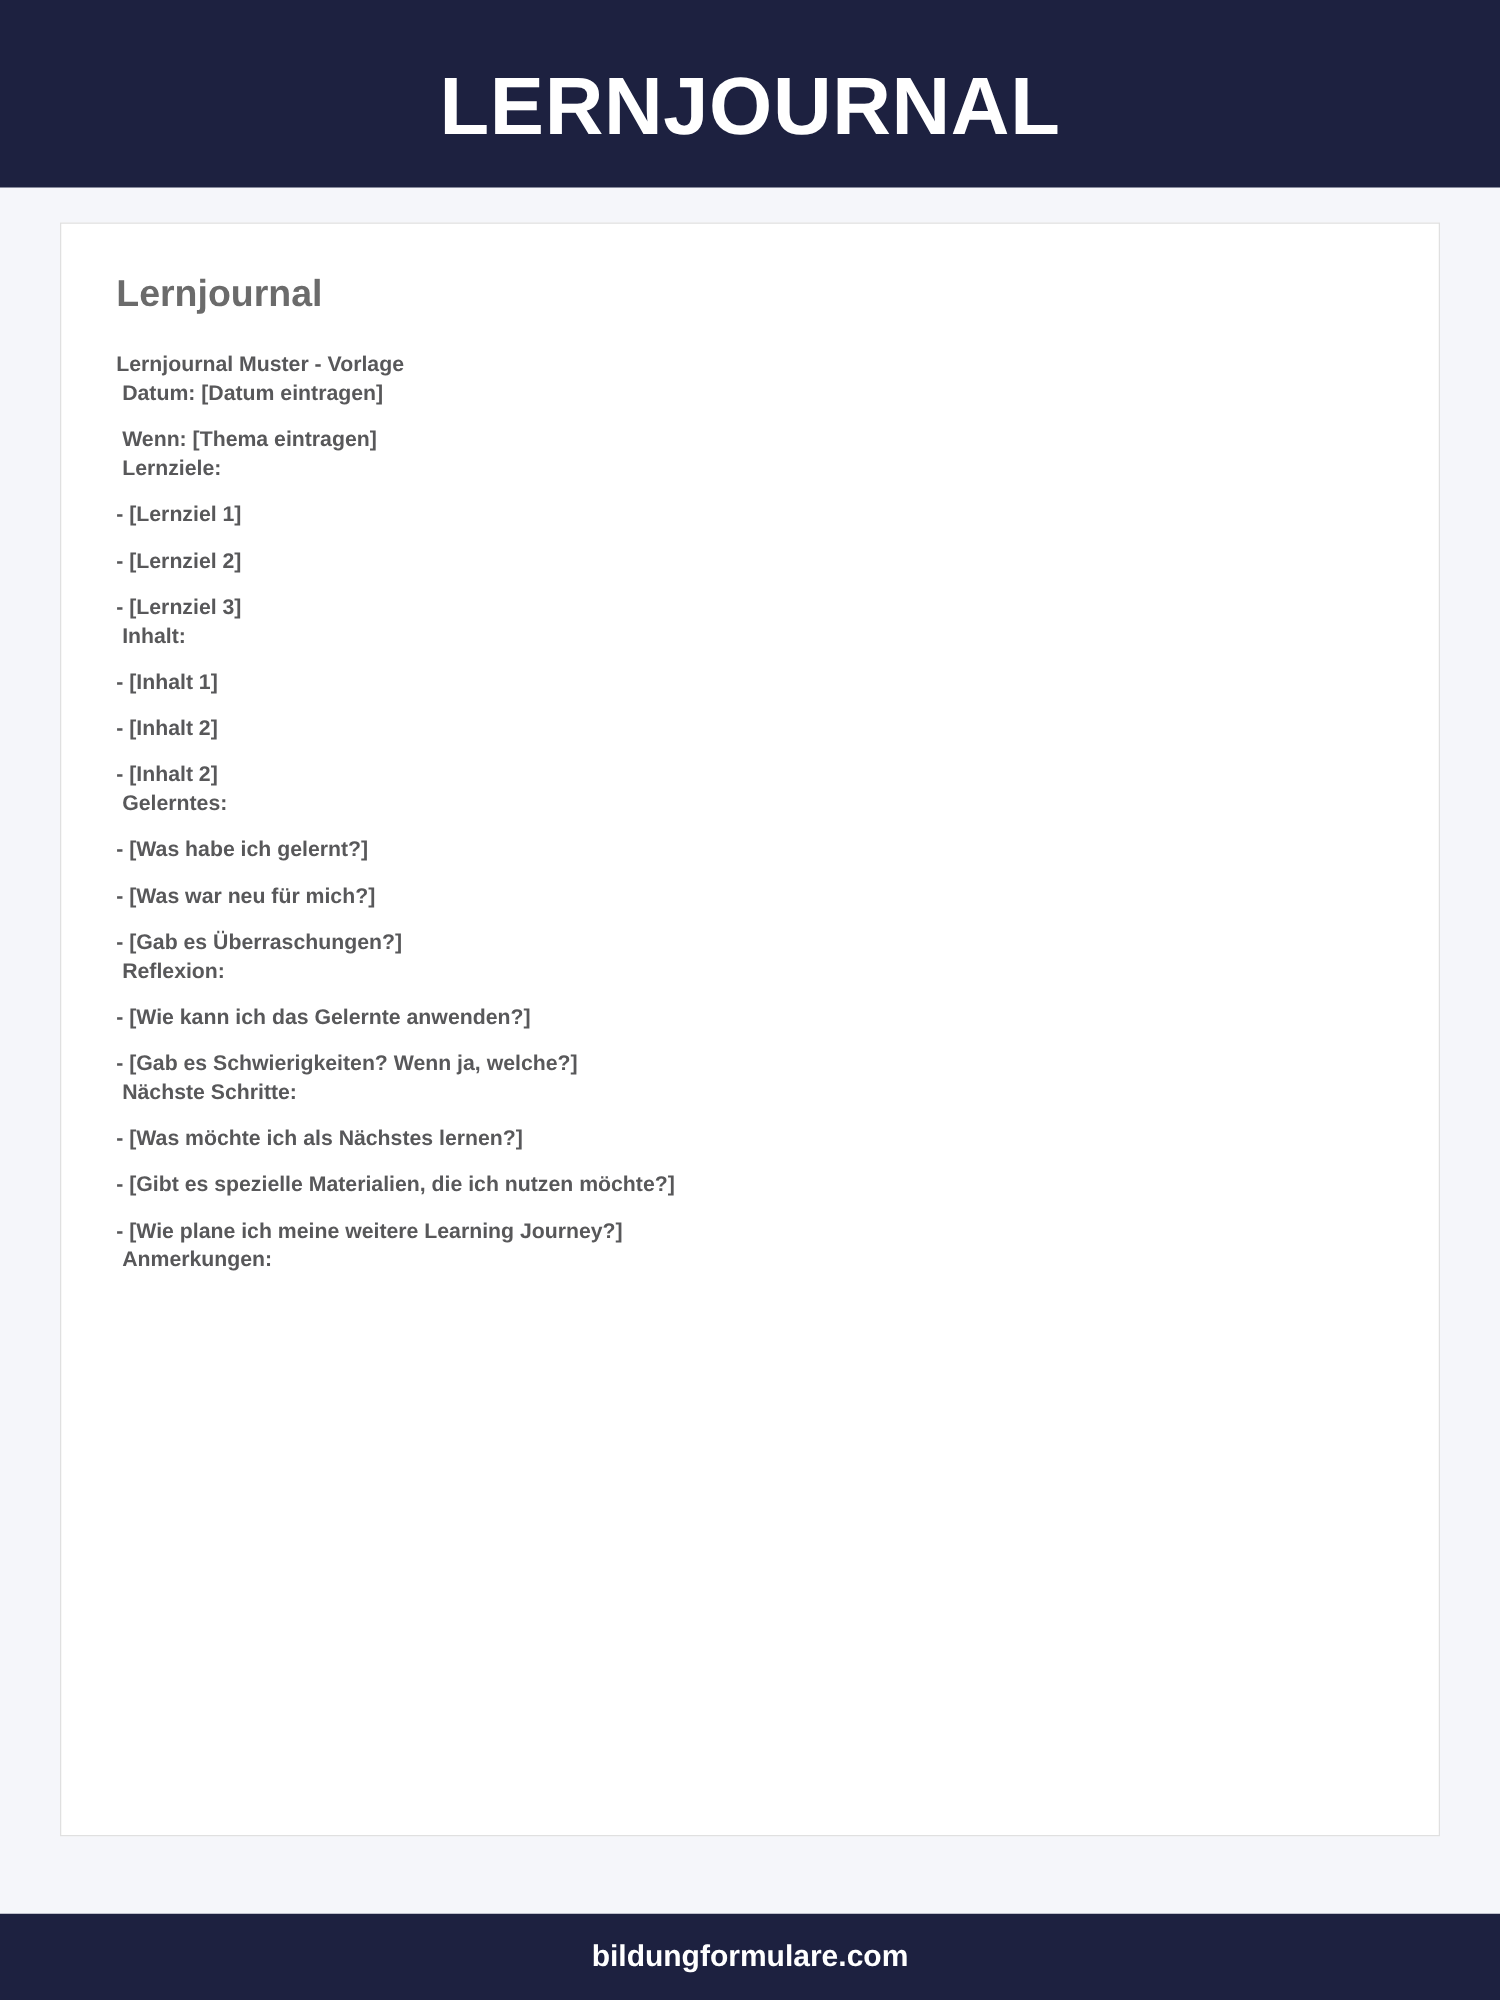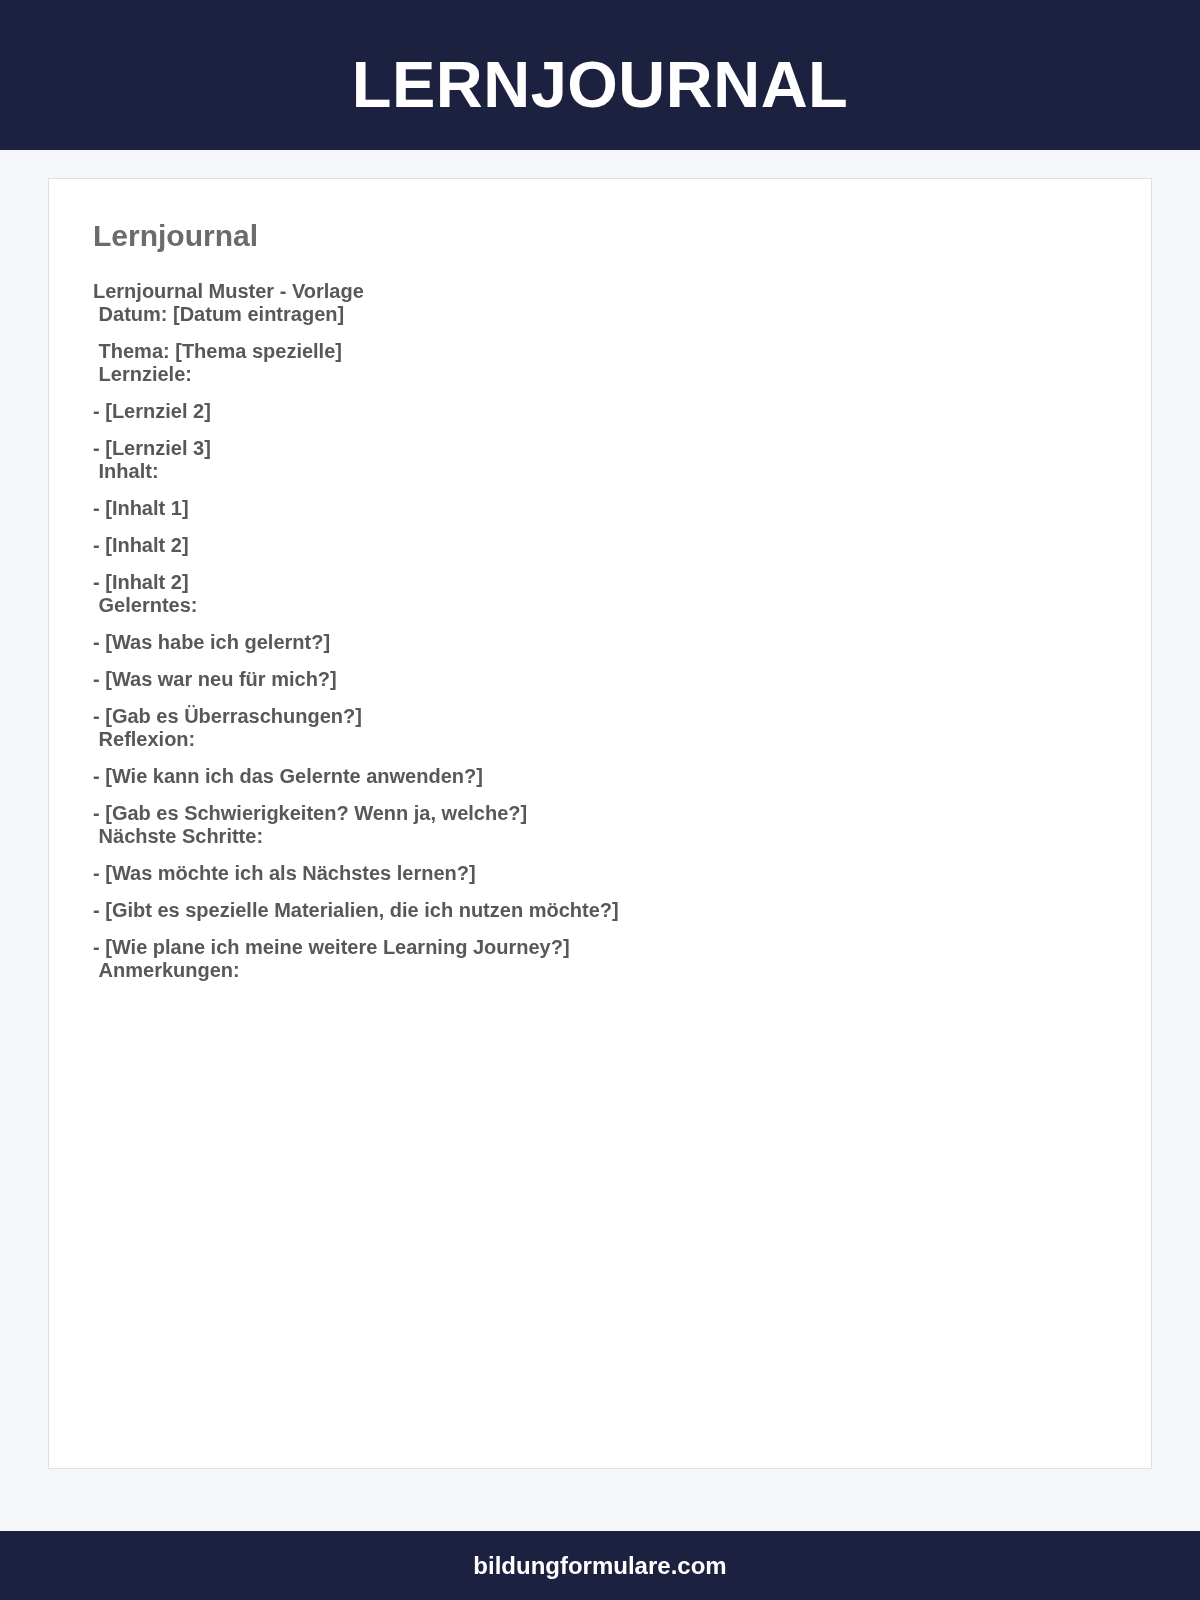--- a/index.html
+++ b/index.html
@@ -44,21 +44,21 @@
   }
   .content-card h2 {
     margin: 0 0 27px 0;
     font-size: 30px;
     line-height: 34px;
     font-weight: bold;
     color: #6b6b6b;
   }
   .content-card p {
     margin: 14px 0;
-    font-size: 20px;
+    font-size: 17px;
     line-height: 23px;
     font-weight: bold;
     color: #58585a;
     white-space: pre-wrap;
   }
   
   .site-footer {
     position: absolute;
     left: 0;
     bottom: 0;
@@ -81,22 +81,23 @@
 <header class="site-header">
   <h1>LERNJOURNAL</h1>
 </header>
 
 <main class="main-area">
   <section class="content-card">
     <h2>Lernjournal</h2>
     <div>
       <p>Lernjournal Muster - Vorlage
  Datum: [Datum eintragen]</p>
-      <p> Thema: [Thema spezielle]
+      <p> Wenn: [Thema eintragen]
  Lernziele:</p>
+      <p>- [Lernziel 1]</p>
       <p>- [Lernziel 2]</p>
       <p>- [Lernziel 3]
  Inhalt:</p>
       <p>- [Inhalt 1]</p>
       <p>- [Inhalt 2]</p>
       <p>- [Inhalt 2]
  Gelerntes:</p>
       <p>- [Was habe ich gelernt?]</p>
       <p>- [Was war neu für mich?]</p>
       <p>- [Gab es Überraschungen?]

